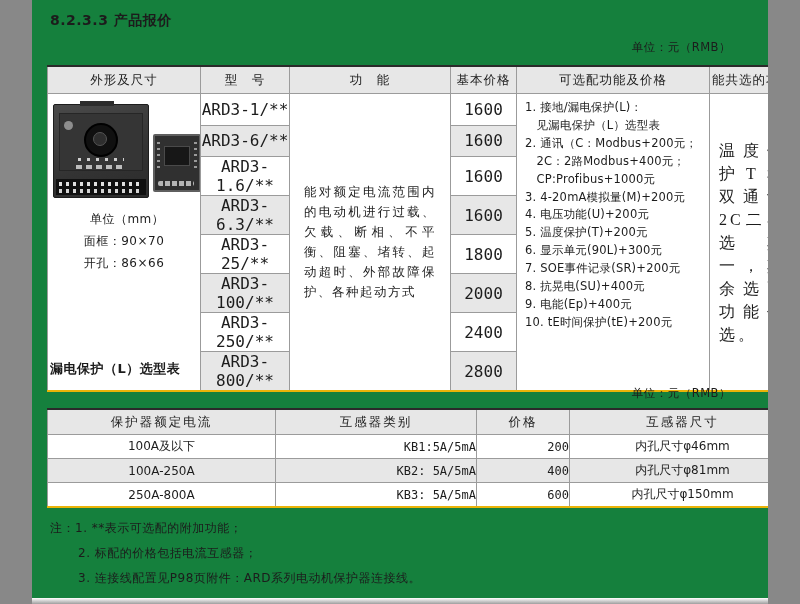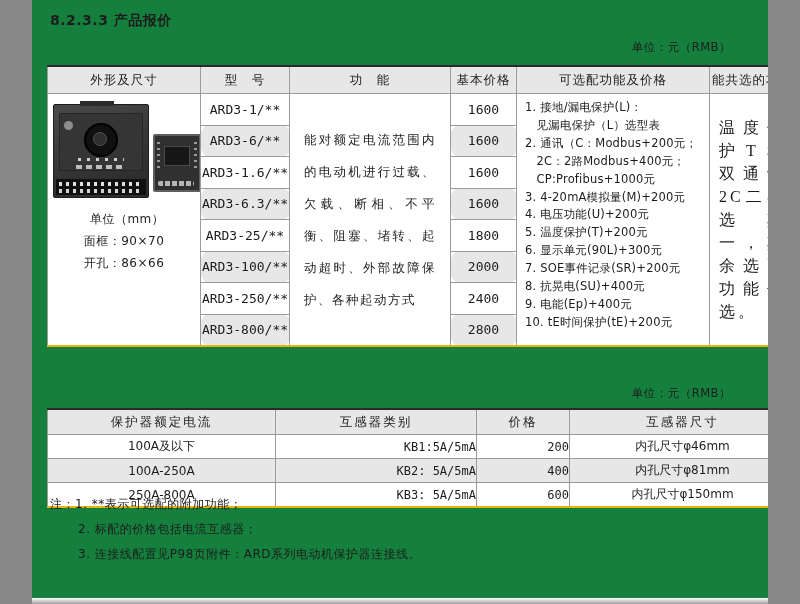--- a/index.html
+++ b/index.html
@@ -18,26 +18,26 @@
   table{border-collapse:collapse;table-layout:fixed;position:absolute;left:15px;background:#fff;}
   table.t1{top:65px;width:748px;}
   table.t2{top:408px;width:748px;}
   table{border-top:2px solid #2a2a2a;border-bottom:2px solid #eab308;}
   td,th{border:1px solid #9b9b9b;font-weight:normal;text-align:center;vertical-align:middle;
         font-size:12px;padding:0;overflow:hidden;}
   th{background:#e7e7e7;font-size:12.5px;letter-spacing:1px;}
   .t1 th{height:26px;}
   .t1 td{height:30.5px;}
   .shaded{background:#e7e7e7;}
-  .cell-model,.cell-price{font-family:"DejaVu Sans Mono","Liberation Mono",monospace;font-size:13px;border-radius:9px;}
+  .cell-model,.cell-price{font-family:"DejaVu Sans Mono","Liberation Mono",monospace;font-size:16px;}
 
   .cell-appearance{vertical-align:top;background:#fff;}
   .cell-function{background:#fff;}
   .function-text{
-    padding:0 14px;font-size:12.5px;line-height:32px;letter-spacing:1.5px;
+    padding:0 14px;font-size:12.5px;line-height:20px;letter-spacing:1.5px;
     text-align:justify;text-align-last:left;
   }
   .cell-options{background:#fff;vertical-align:top;}
   .options-text{
     text-align:left;white-space:pre-wrap;font-size:11.5px;line-height:17.9px;
     padding:5px 4px 0 8px;letter-spacing:.2px;
   }
   .cell-common{background:#fff;}
   .common-text{
     padding:0 9px;font-size:16px;line-height:23px;letter-spacing:3px;
@@ -70,21 +70,21 @@
     background:repeating-linear-gradient(180deg,#9a9a9a 0 2px,transparent 2px 6px);}
   .dev-disp .keysR{position:absolute;right:2px;top:6px;width:3px;height:30px;
     background:repeating-linear-gradient(180deg,#9a9a9a 0 2px,transparent 2px 6px);}
   .dev-disp .btns{position:absolute;left:3px;bottom:4px;width:36px;height:5px;
     background:repeating-linear-gradient(90deg,#b5b5b5 0 5px,transparent 5px 7px);border-radius:2px;}
   .dim-text{white-space:pre-wrap;text-align:right;display:inline-block;font-size:12px;line-height:22px;letter-spacing:.5px;margin-top:4px;}
 
   .t2 th{height:24px;letter-spacing:2px;}
   .t2 td{height:23px;}
 
-  .notes{position:absolute;left:18px;top:492px;font-size:12px;line-height:25px;letter-spacing:.5px;}
+  .notes{position:absolute;left:18px;top:516px;font-size:12px;line-height:25px;letter-spacing:.5px;}
   .notes .note-line{white-space:pre;}
   .notes .note-line + .note-line{margin-left:28px;}
 
   .page-bottom-edge{position:absolute;left:0;bottom:0;width:800px;height:6px;
     background:linear-gradient(#ffffff,#9e9e9e);}
 </style>
 </head>
 <body>
 
 <div class="page">
@@ -186,20 +186,21 @@
       <td class="cell-model">ARD3-250/**</td>
       <td class="cell-price">2400</td>
     </tr>
     <tr>
       <td class="cell-model shaded">ARD3-800/**</td>
       <td class="cell-price shaded">2800</td>
     </tr>
   </tbody>
     </table>
 
+  <div class="sub-title">漏电保护（L）选型表</div>
   <div class="unit-label unit-2">单位：元（RMB）</div>
 
   <table class="t2">
     <colgroup>
       <col style="width:228px">
         <col style="width:201px">
         <col style="width:93px">
         <col style="width:226px">
     </colgroup>
     <tbody>

